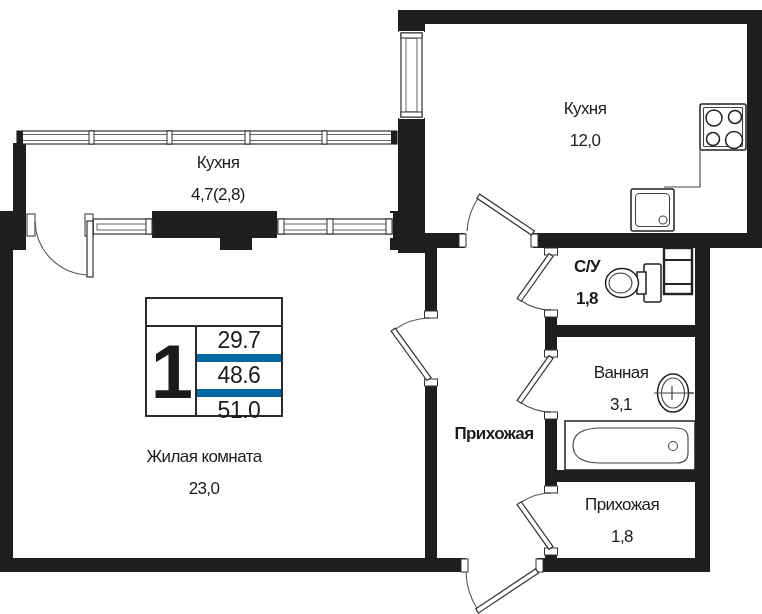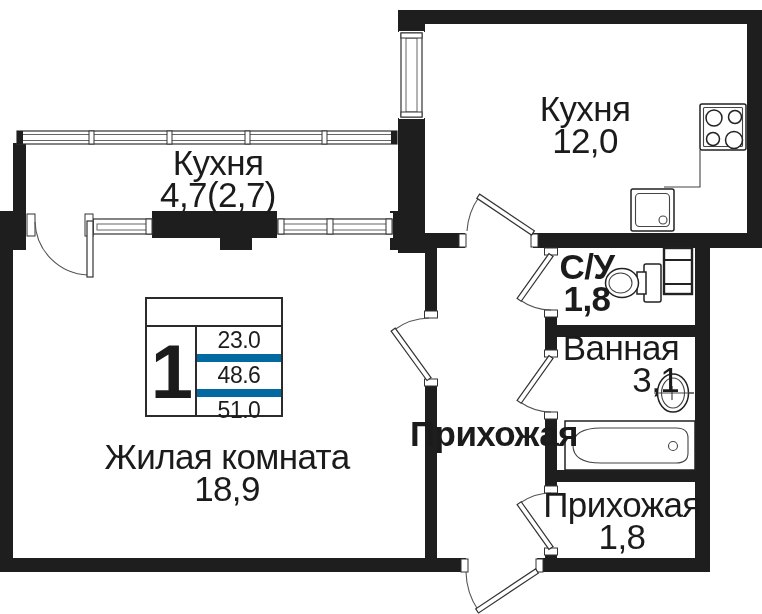--- a/index.html
+++ b/index.html
@@ -9,21 +9,21 @@
   .wall { fill:#1e1e1e; }
   .leaf { fill:#ffffff; stroke:#333; stroke-width:1.2; }
   .arc  { fill:none; stroke:#555; stroke-width:1.1; }
   .jamb { fill:#ffffff; stroke:#333; stroke-width:1; }
   .frame { fill:#ffffff; stroke:#333; stroke-width:1.2; }
   .frame-in { fill:none; stroke:#666; stroke-width:1; }
   .fix   { fill:#ffffff; stroke:#222; stroke-width:1.5; }
   .fix-in{ fill:none; stroke:#444; stroke-width:1.1; }
   .clear { fill:#ffffff; }
   .room-label { position:absolute; transform:translate(-50%,-50%); text-align:center;
-      font-size:35px; line-height:32px; letter-spacing:-0.6px; white-space:nowrap; }
+      font-size:17px; line-height:32px; letter-spacing:-0.6px; white-space:nowrap; }
   .info-table { position:absolute; left:145px; top:297px; width:138px; height:120px;
       border:2px solid #2b2b2b; background:#fff; box-sizing:border-box; }
   .it-top { height:26px; border-bottom:2px solid #2b2b2b; }
   .it-body { display:flex; height:calc(100% - 28px); }
   .it-num { width:48px; border-right:2px solid #2b2b2b; display:flex; align-items:center;
       justify-content:center; font-size:76px; font-weight:bold; letter-spacing:-2px; }
   .it-rows { flex:1; display:flex; flex-direction:column; }
   .it-row { flex:1; display:flex; align-items:center; justify-content:center;
       font-size:23px; letter-spacing:-0.5px; }
   .it-row + .it-row { border-top:8px solid #0369a1; }
@@ -197,57 +197,57 @@
 
     <g>
       <rect class="fix" x="565" y="421" width="130" height="49"></rect>
       <path class="fix-in" d="M 601 428 L 676 428 Q 688 428 688 438 L 688 453 Q 688 463 676 463 L 601 463 Q 573 463 573 445.5 Q 573 428 601 428 Z"></path>
       <circle class="fix-in" cx="673" cy="446" r="4.5"></circle>
     </g>
   </svg>
 
   <div class="room-label" style="left:218px; top:179px;">
     <div>Кухня</div>
-    <div>4,7(2,7)</div>
+    <div>4,7(2,8)</div>
   </div>
 
   <div class="room-label" style="left:585px; top:125px;">
     <div>Кухня</div>
     <div>12,0</div>
   </div>
 
   <div class="room-label" style="left:587px; top:283px;font-weight:bold;">
     <div>С/У</div>
     <div>1,8</div>
   </div>
 
-  <div class="room-label" style="left:621px; top:364px;text-align:right;">
+  <div class="room-label" style="left:621px; top:389px;">
     <div>Ванная</div>
     <div>3,1</div>
   </div>
 
   <div class="room-label" style="left:494px; top:434px;font-weight:bold;">
     <div>Прихожая</div>
   </div>
 
   <div class="room-label" style="left:622px; top:521px;">
     <div>Прихожая</div>
     <div>1,8</div>
   </div>
 
-  <div class="room-label" style="left:227px; top:473px;">
+  <div class="room-label" style="left:204px; top:473px;">
     <div>Жилая комната</div>
-    <div>18,9</div>
+    <div>23,0</div>
   </div>
 
   <div class="info-table">
     <div class="it-top"></div>
     <div class="it-body">
       <div class="it-num">1</div>
       <div class="it-rows">
-        <div class="it-row">23.0</div>
+        <div class="it-row">29.7</div>
         <div class="it-row">48.6</div>
         <div class="it-row">51.0</div>
       </div>
     </div>
   </div>
 
 </div>
 
 </body></html>

